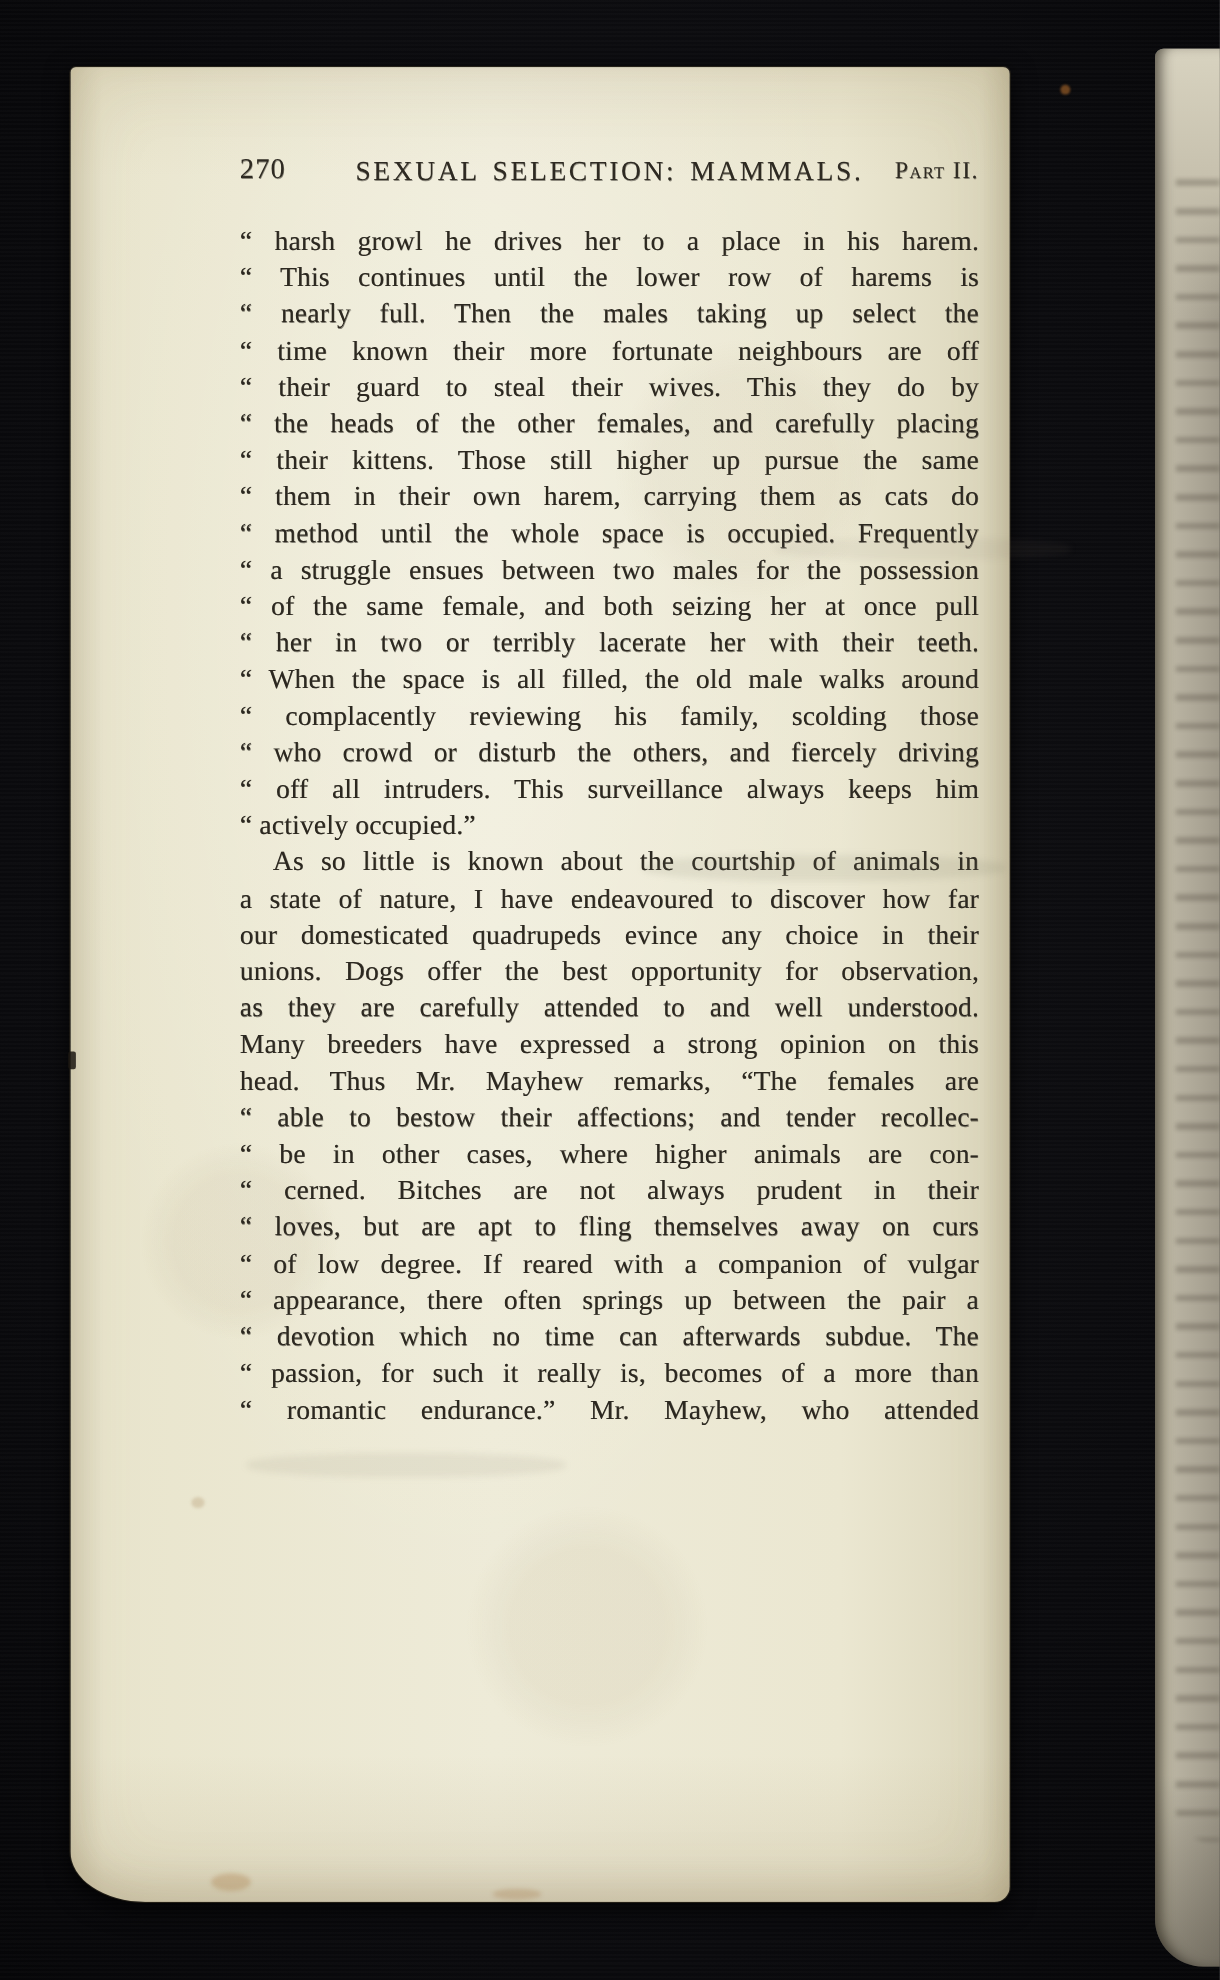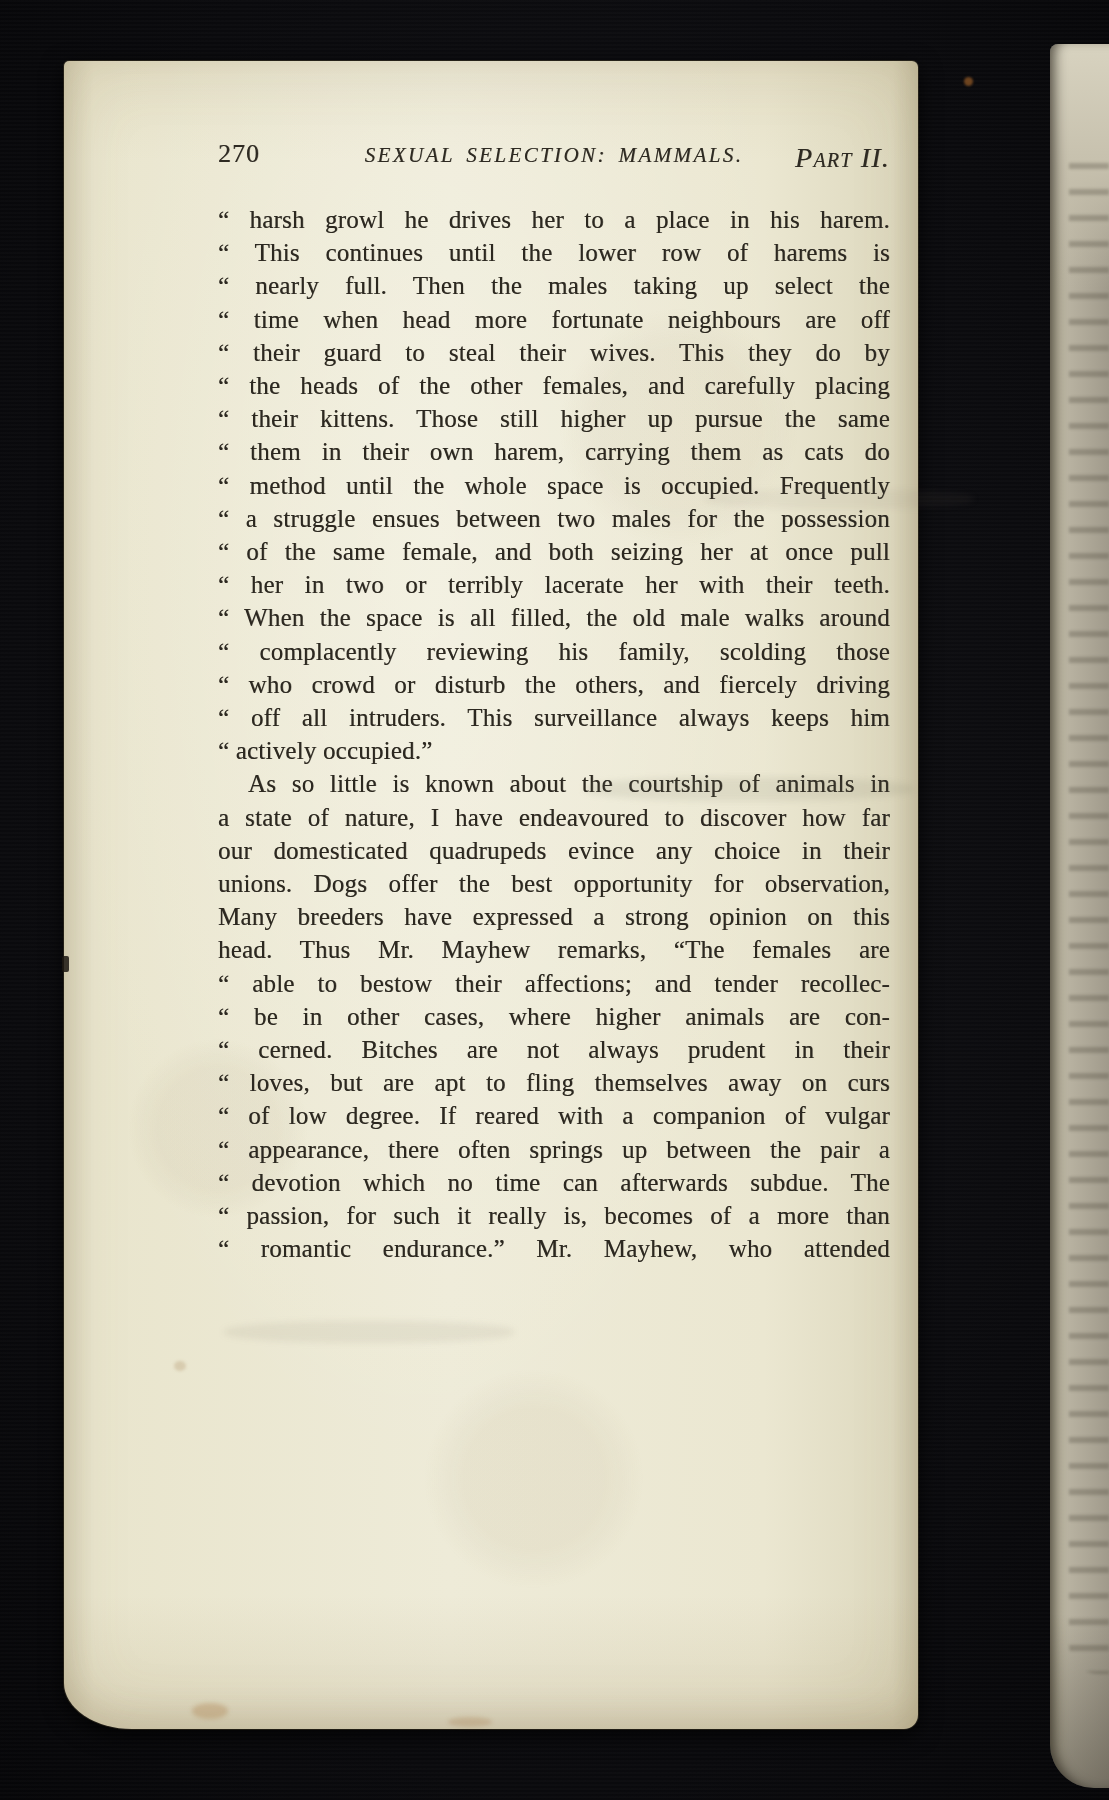--- a/index.html
+++ b/index.html
@@ -30,22 +30,22 @@
     content:"";position:absolute;inset:0;border-radius:inherit;pointer-events:none;
     background:
       radial-gradient(circle at 18% 64%, rgba(150,130,90,0.07) 0 60px, rgba(0,0,0,0) 90px),
       radial-gradient(circle at 72% 22%, rgba(150,130,90,0.06) 0 80px, rgba(0,0,0,0) 120px),
       radial-gradient(circle at 55% 85%, rgba(150,130,90,0.07) 0 70px, rgba(0,0,0,0) 110px);
   }
 
   
   .running-head{position:absolute;left:154px;top:78px;width:672px;height:32px;color:#2e2a22;}
   .pagenum{position:absolute;left:0;top:0;font-size:26px;letter-spacing:1px;}
-  .running-title{position:absolute;left:0;right:0;top:4px;text-align:center;font-size:21px;letter-spacing:2.4px;word-spacing:4px;font-style:italic;}
-  .part-label{position:absolute;right:0;top:3px;font-size:28px;font-variant:small-caps;letter-spacing:1.2px;font-style:italic;}
+  .running-title{position:absolute;left:0;right:0;top:4px;text-align:center;font-size:25px;letter-spacing:2.4px;word-spacing:4px;}
+  .part-label{position:absolute;right:0;top:3px;font-size:22px;font-variant:small-caps;letter-spacing:1.2px;}
   .running-head span{text-shadow:0.4px 0.3px 0.6px rgba(46,42,34,0.5);}
 
   
   .textblock{position:absolute;left:154px;top:142px;width:672px;}
   .line{
     font-size:25px;line-height:33.2px;color:#2c2820;
     text-align:justify;text-align-last:justify;
     letter-spacing:0.2px;
     text-shadow:0.4px 0.3px 0.6px rgba(44,40,32,0.55);
   }
@@ -92,38 +92,39 @@
     <span class="pagenum">270</span>
     <span class="running-title">SEXUAL SELECTION: MAMMALS.</span>
     <span class="part-label">Part II.</span>
   </div>
 
   <div class="textblock">
 
   <div class="line">“ harsh growl he drives her to a place in his harem.</div>
       <div class="line">“ This continues until the lower row of harems is</div>
       <div class="line">“ nearly full.  Then the males taking up select the</div>
-      <div class="line">“ time when head more fortunate neighbours are off</div>
+      <div class="line">“ time known their more fortunate neighbours are off</div>
       <div class="line">“ their guard to steal their wives.  This they do by</div>
       <div class="line">“ the heads of the other females, and carefully placing</div>
       <div class="line">“ their kittens.  Those still higher up pursue the same</div>
       <div class="line">“ them in their own harem, carrying them as cats do</div>
       <div class="line">“ method until the whole space is occupied.  Frequently</div>
       <div class="line">“ a struggle ensues between two males for the possession</div>
       <div class="line">“ of the same female, and both seizing her at once pull</div>
       <div class="line">“ her in two or terribly lacerate her with their teeth.</div>
       <div class="line">“ When the space is all filled, the old male walks around</div>
       <div class="line">“ complacently reviewing his family, scolding those</div>
       <div class="line">“ who crowd or disturb the others, and fiercely driving</div>
       <div class="line">“ off all intruders.  This surveillance always keeps him</div>
       <div class="line end">“ actively occupied.”</div>
       <div class="line indent">As so little is known about the courtship of animals in</div>
       <div class="line">a state of nature, I have endeavoured to discover how far</div>
       <div class="line">our domesticated quadrupeds evince any choice in their</div>
       <div class="line">unions.  Dogs offer the best opportunity for observation,</div>
+      <div class="line">as they are carefully attended to and well understood.</div>
       <div class="line">Many breeders have expressed a strong opinion on this</div>
       <div class="line">head.  Thus Mr. Mayhew remarks, “The females are</div>
       <div class="line">“ able to bestow their affections; and tender recollec-</div>
       <div class="line">“ be in other cases, where higher animals are con-</div>
       <div class="line">“ cerned.  Bitches are not always prudent in their</div>
       <div class="line">“ loves, but are apt to fling themselves away on curs</div>
       <div class="line">“ of low degree.  If reared with a companion of vulgar</div>
       <div class="line">“ appearance, there often springs up between the pair a</div>
       <div class="line">“ devotion which no time can afterwards subdue.  The</div>
       <div class="line">“ passion, for such it really is, becomes of a more than</div>

